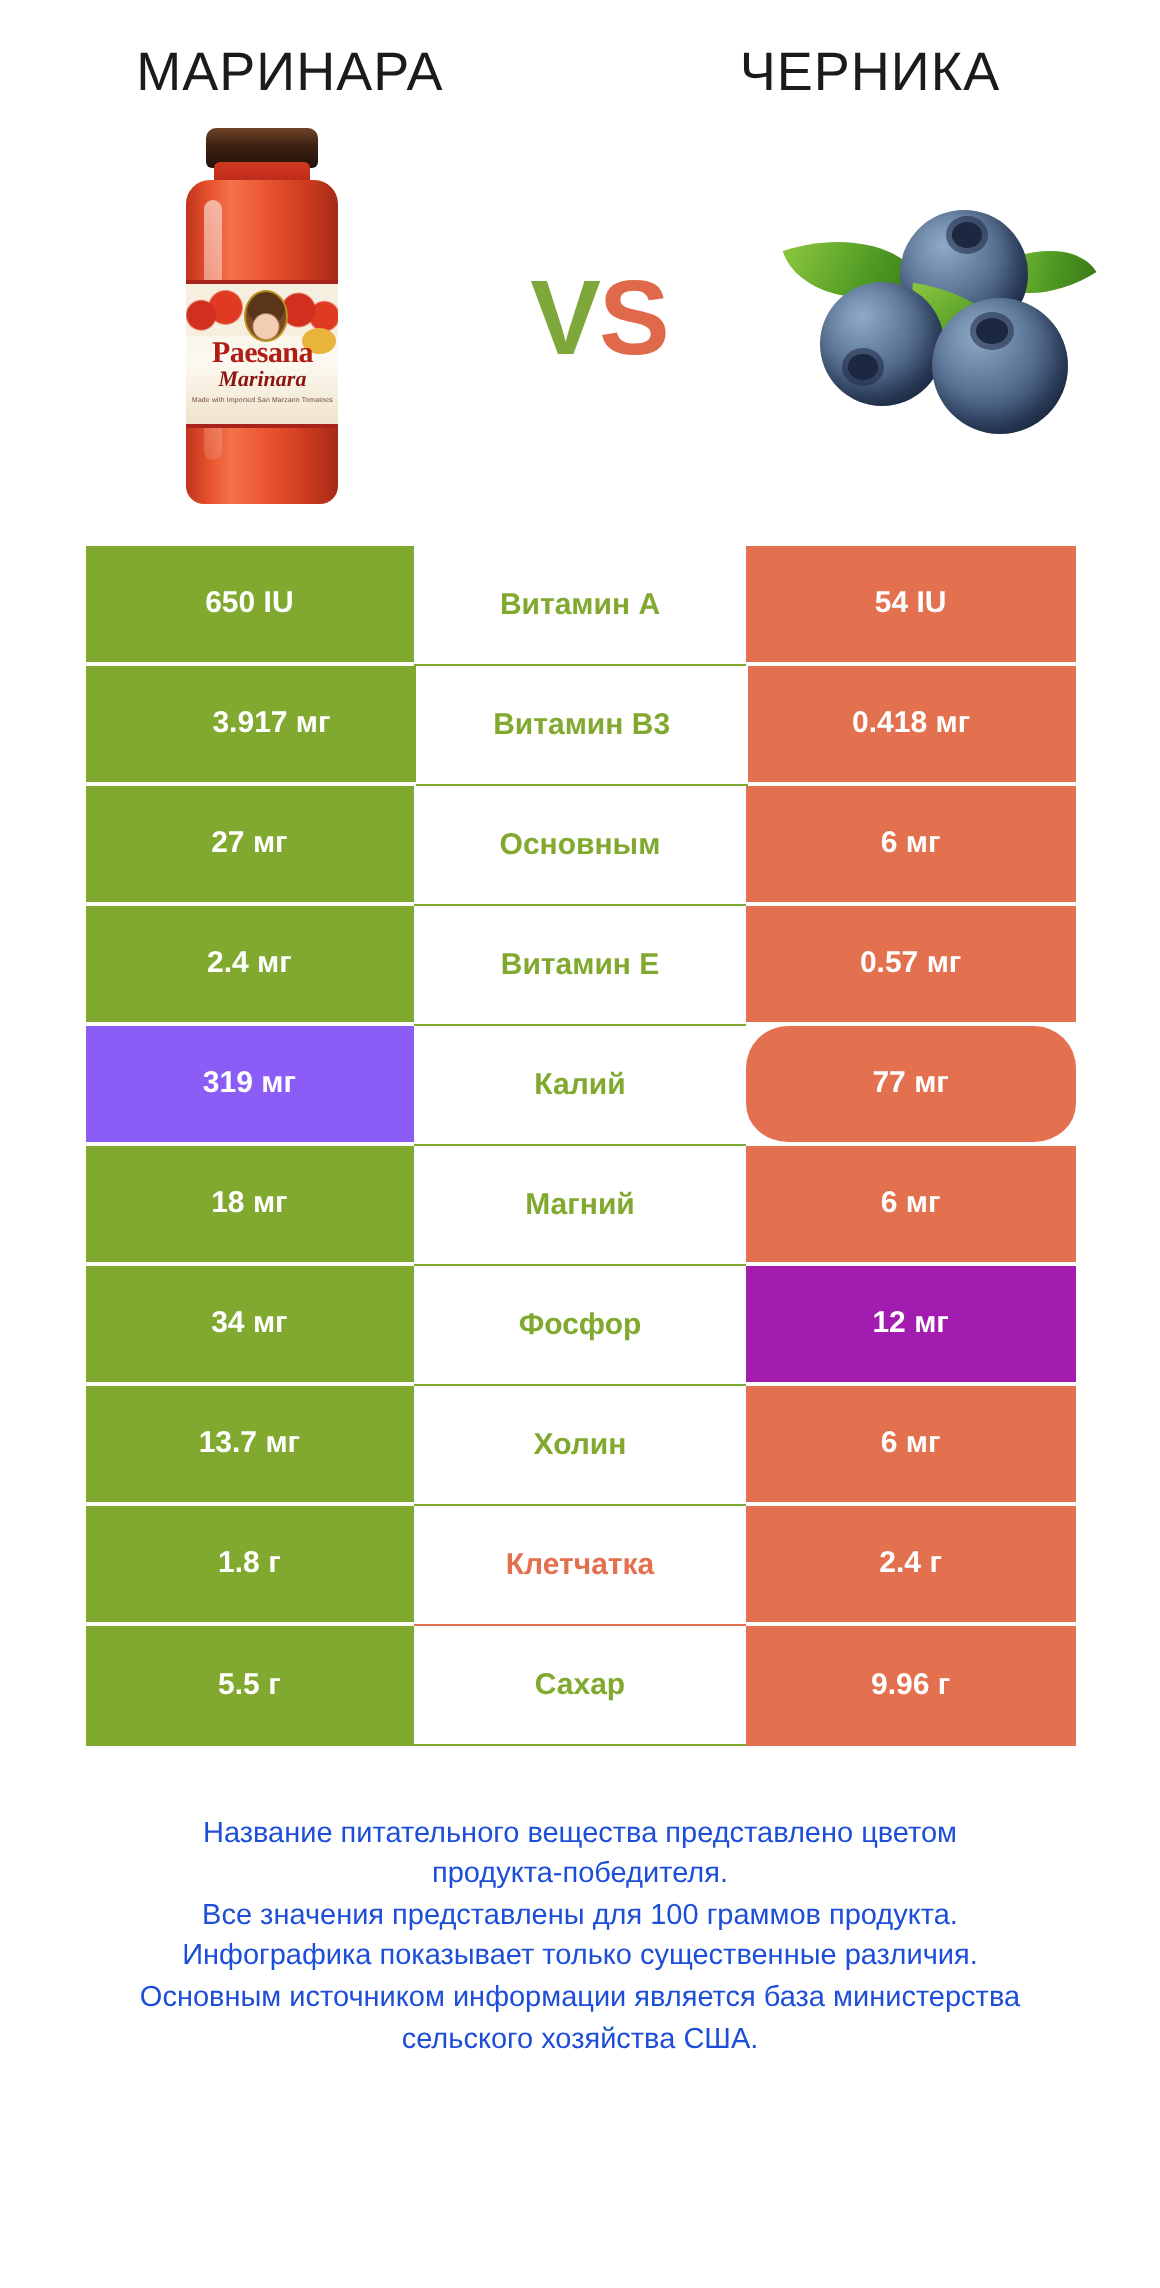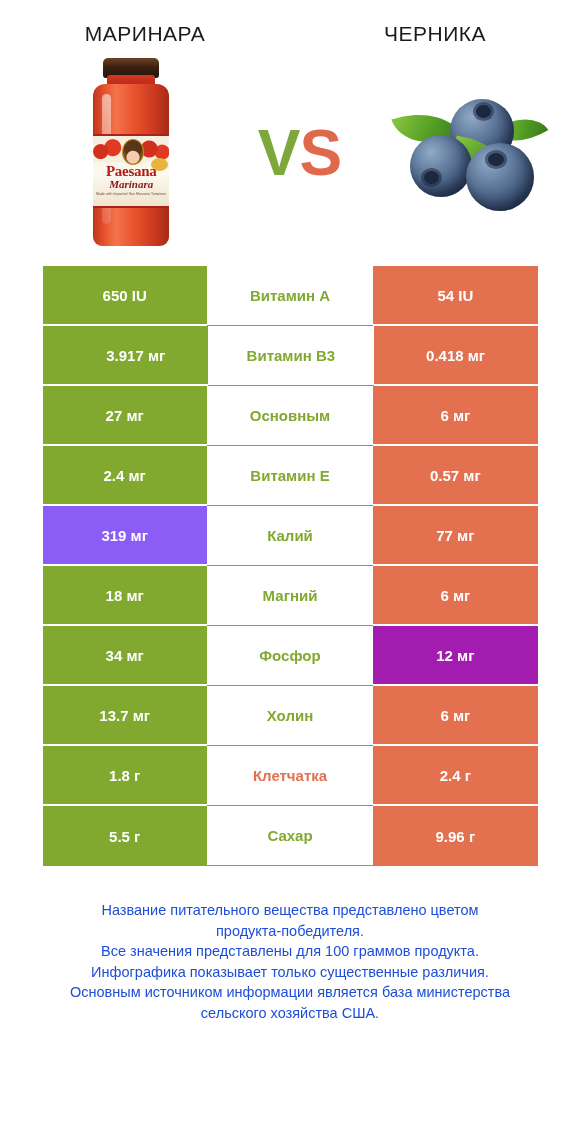--- a/index.html
+++ b/index.html
@@ -19,21 +19,21 @@
   .header {
     display: flex;
     align-items: flex-start;
     justify-content: space-between;
     padding: 22px 0 0 0;
     box-sizing: border-box;
   }
   .header-title {
     width: 50%;
     text-align: center;
-    font-size: 21px;
+    font-size: 27px;
     letter-spacing: 0.5px;
     color: #1b1b1b;
     font-weight: 400;
     line-height: 1.1;
   }
 
   
   .hero {
     position: relative;
     height: 215px;
@@ -45,21 +45,21 @@
   .hero-side {
     width: 232px;
     height: 200px;
     display: flex;
     align-items: center;
     justify-content: center;
   }
   .vs-wrap {
     width: 116px;
     text-align: center;
-    font-size: 64px;
+    font-size: 53px;
     font-weight: 700;
     letter-spacing: -1px;
     line-height: 1;
     white-space: nowrap;
   }
   .vs-v { color: #7FA83C; }
   .vs-s { color: #E0684B; }
 
   
   .jar {
@@ -321,21 +321,21 @@
       <div class="cell cell-right" style="background: rgb(227, 112, 79);">6 мг</div>
     </div>
     <div class="row">
       <div class="cell cell-left" style="background: rgb(130, 169, 47);">2.4 мг</div>
       <div class="cell cell-mid" style="color: rgb(130, 169, 47); border-bottom: 1px solid rgb(130, 169, 47);">Витамин E</div>
       <div class="cell cell-right" style="background: rgb(227, 112, 79);">0.57 мг</div>
     </div>
     <div class="row">
       <div class="cell cell-left" style="background: #8b5cf6;">319 мг</div>
       <div class="cell cell-mid" style="color: rgb(130, 169, 47); border-bottom: 1px solid rgb(130, 169, 47);">Калий</div>
-      <div class="cell cell-right" style="background: rgb(227, 112, 79);">77 мг</div>
+      <div class="cell cell-right" style="background: rgb(227, 112, 79); border-radius: 21px;">77 мг</div>
     </div>
     <div class="row">
       <div class="cell cell-left" style="background: rgb(130, 169, 47);">18 мг</div>
       <div class="cell cell-mid" style="color: rgb(130, 169, 47); border-bottom: 1px solid rgb(130, 169, 47);">Магний</div>
       <div class="cell cell-right" style="background: rgb(227, 112, 79);">6 мг</div>
     </div>
     <div class="row">
       <div class="cell cell-left" style="background: rgb(130, 169, 47);">34 мг</div>
       <div class="cell cell-mid" style="color: rgb(130, 169, 47); border-bottom: 1px solid rgb(130, 169, 47);">Фосфор</div>
       <div class="cell cell-right" style="background: #a21caf;">12 мг</div>

